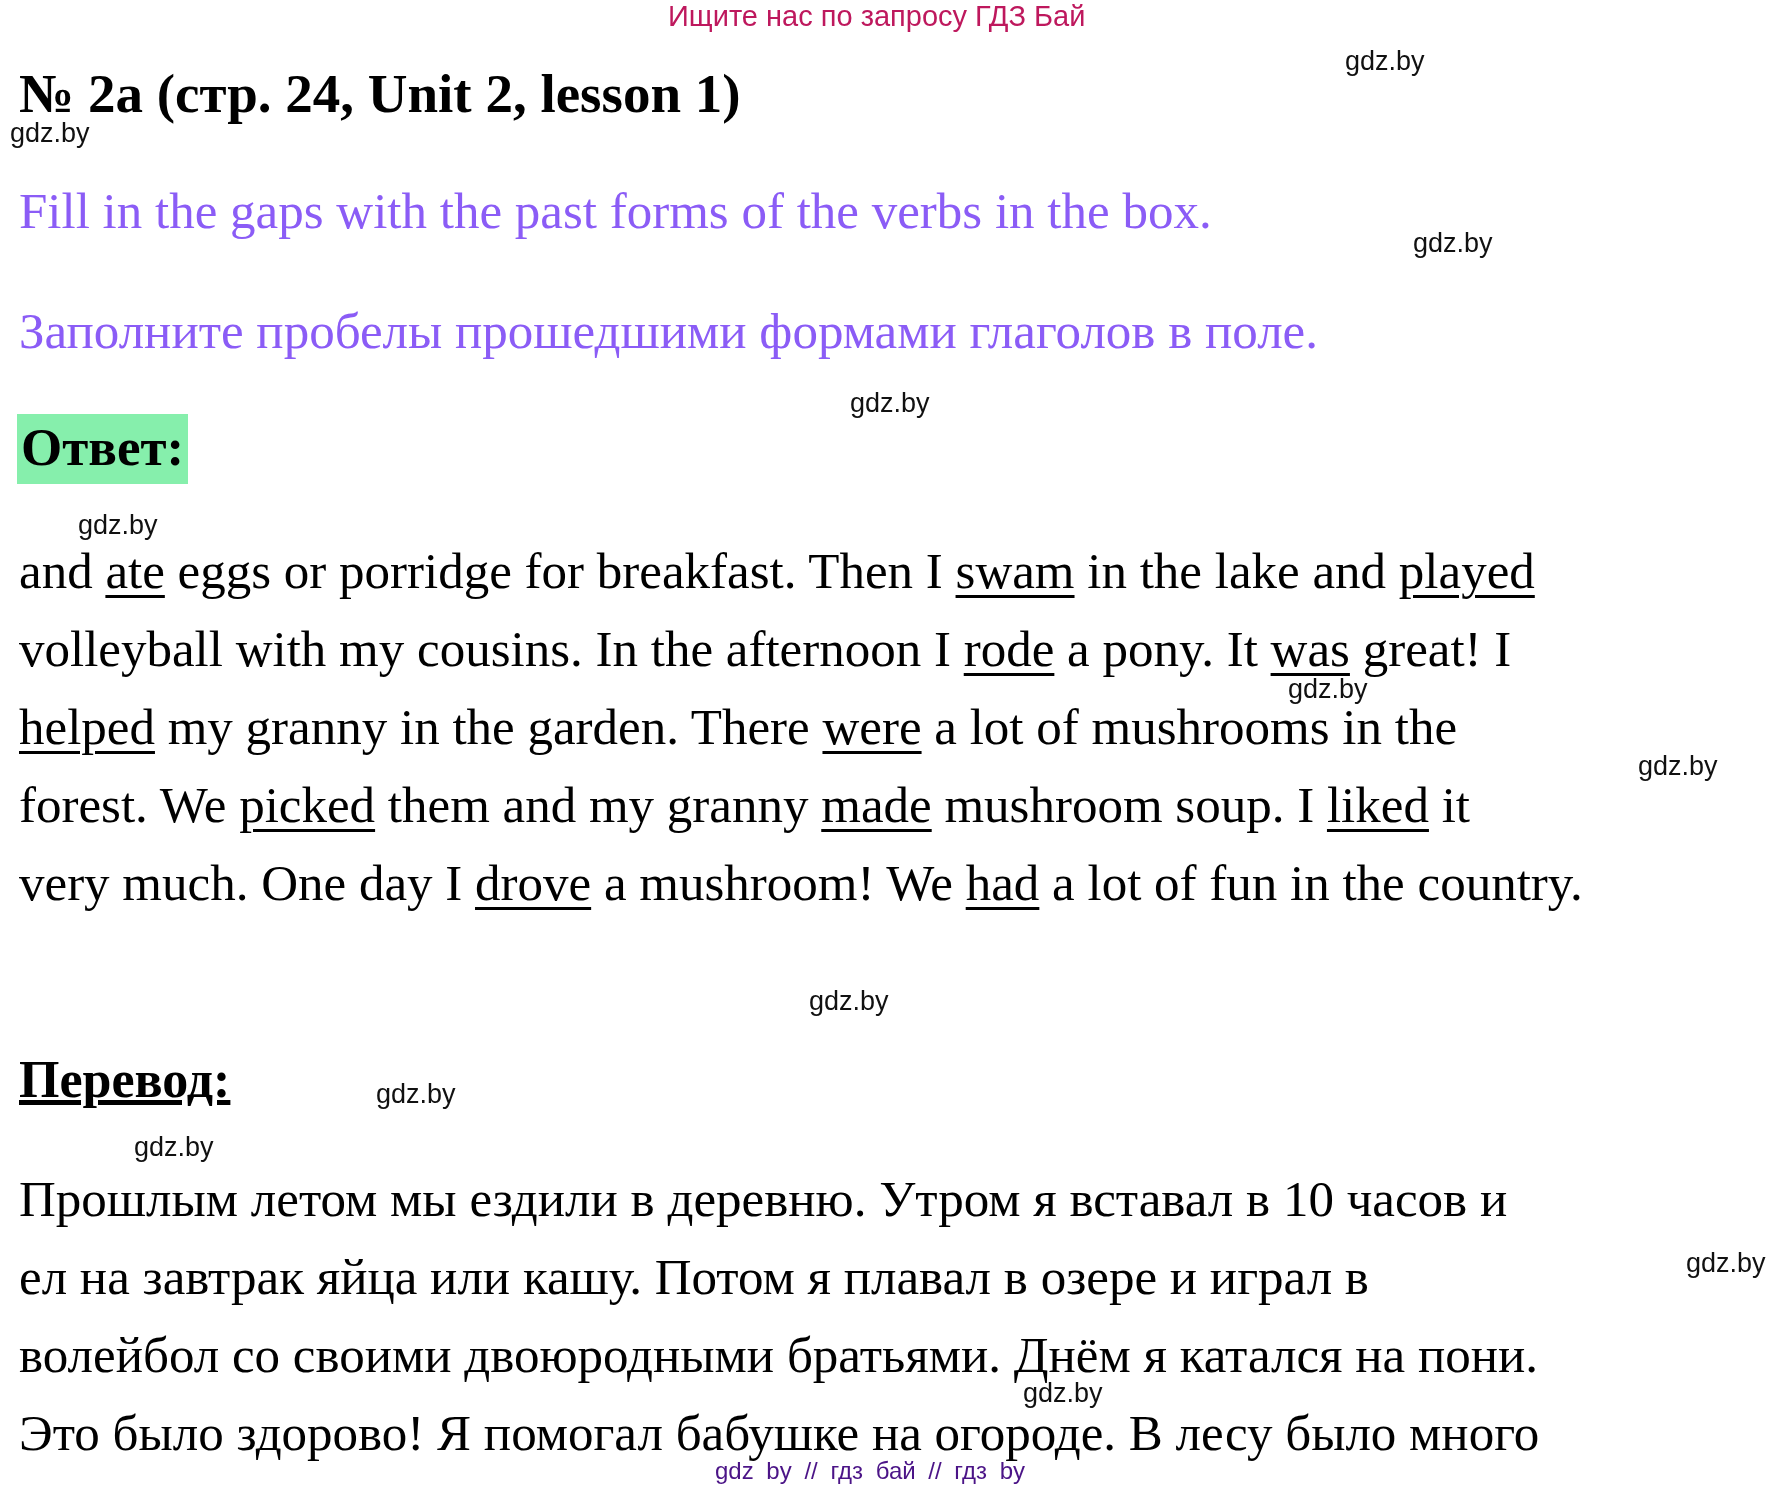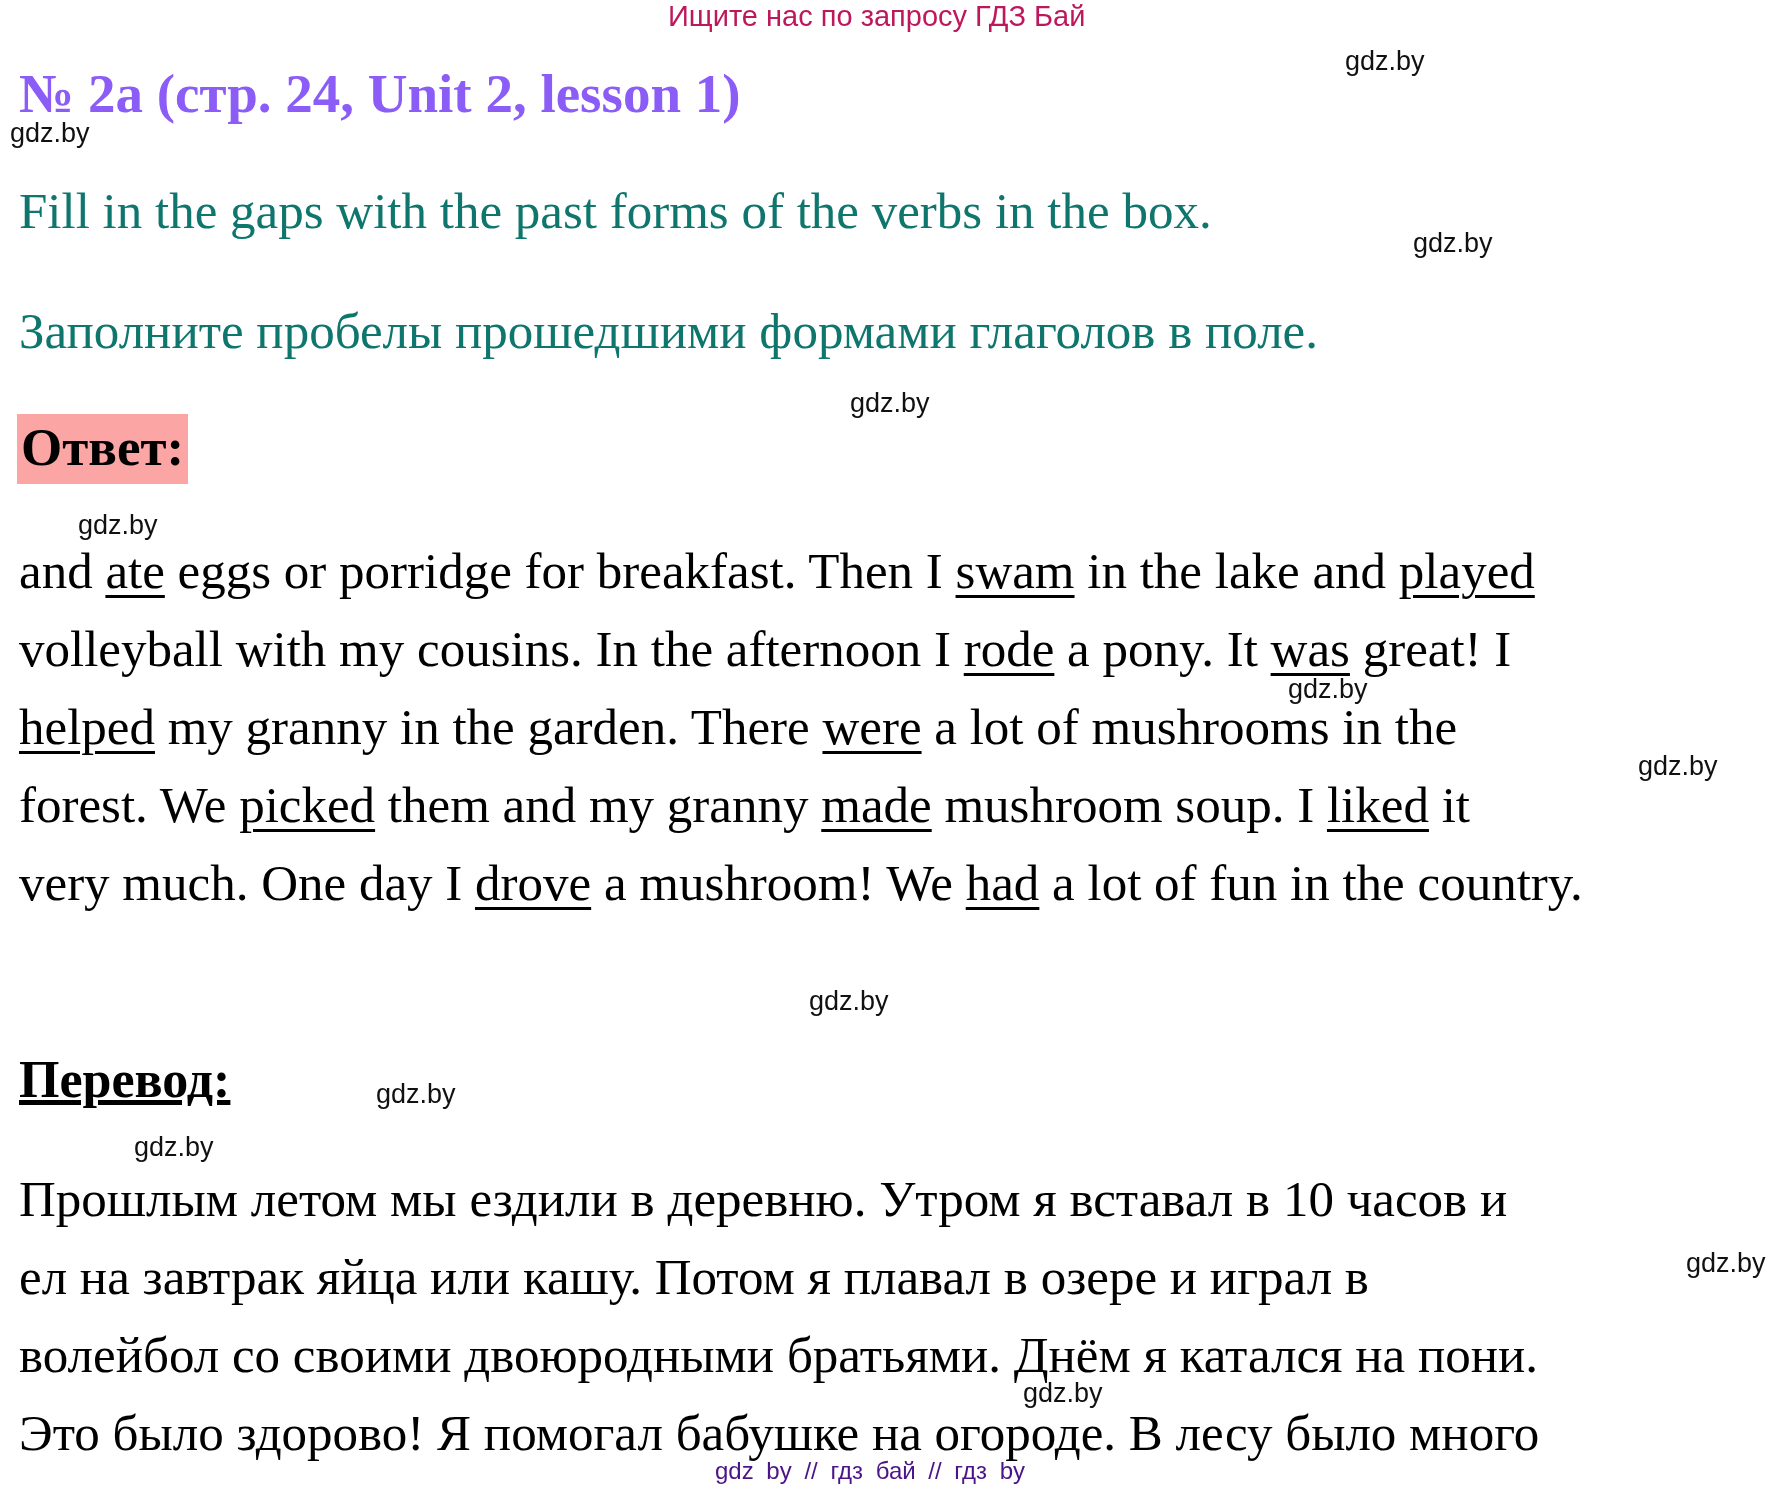--- a/index.html
+++ b/index.html
@@ -1,23 +1,23 @@
 <!DOCTYPE html>
 <html><head>
   <meta charset="utf-8">
   <style>
     html, body { margin: 0; padding: 0; background: #ffffff; }
     body { width: 1789px; height: 1494px; position: relative; overflow: hidden; }
     .abs { position: absolute; white-space: nowrap; }
     .banner { font-family: "Liberation Sans", sans-serif; font-size: 29px; color: #be185d; left: 668px; top: 0px; }
-    .title { font-family: "Liberation Serif", serif; font-weight: bold; font-size: 55px; color: #8b5cf6; left: 19px; top: 62px; }
-    .serif-line { font-family: "Liberation Serif", serif; font-size: 51px; color: #0f766e; left: 19px; }
+    .title { font-family: "Liberation Serif", serif; font-weight: bold; font-size: 55px; color: #000000; left: 19px; top: 62px; }
+    .serif-line { font-family: "Liberation Serif", serif; font-size: 51px; color: #8b5cf6; left: 19px; }
     .wm { font-family: "Liberation Sans", sans-serif; font-size: 27px; color: #111; }
     .answer-label { font-family: "Liberation Serif", serif; font-weight: bold; font-size: 53px; color: #000;
-                    background: #fca5a5; left: 17px; top: 414px; padding: 4px 4px 8px 4px; line-height: 58px; }
+                    background: #86efac; left: 17px; top: 414px; padding: 4px 4px 8px 4px; line-height: 58px; }
     .section-label { font-family: "Liberation Serif", serif; font-weight: bold; font-size: 52px; color: #000; left: 19px; top: 1050px; text-decoration: underline; }
     .para { position: absolute; left: 19px; font-family: "Liberation Serif", serif; font-size: 51px; color: #000; line-height: 78px; }
     .para .line { white-space: nowrap; display: block; height: 78px; }
     .para u { text-decoration-thickness: 3px; text-underline-offset: 7px; }
     .footer { font-family: "Liberation Sans", sans-serif; font-size: 24px; color: #4b1487; left: 715px; top: 1457px; word-spacing: 6px; }
   </style>
 </head>
 <body>
 
 <div class="abs banner">Ищите нас по запросу ГДЗ Бай</div>

